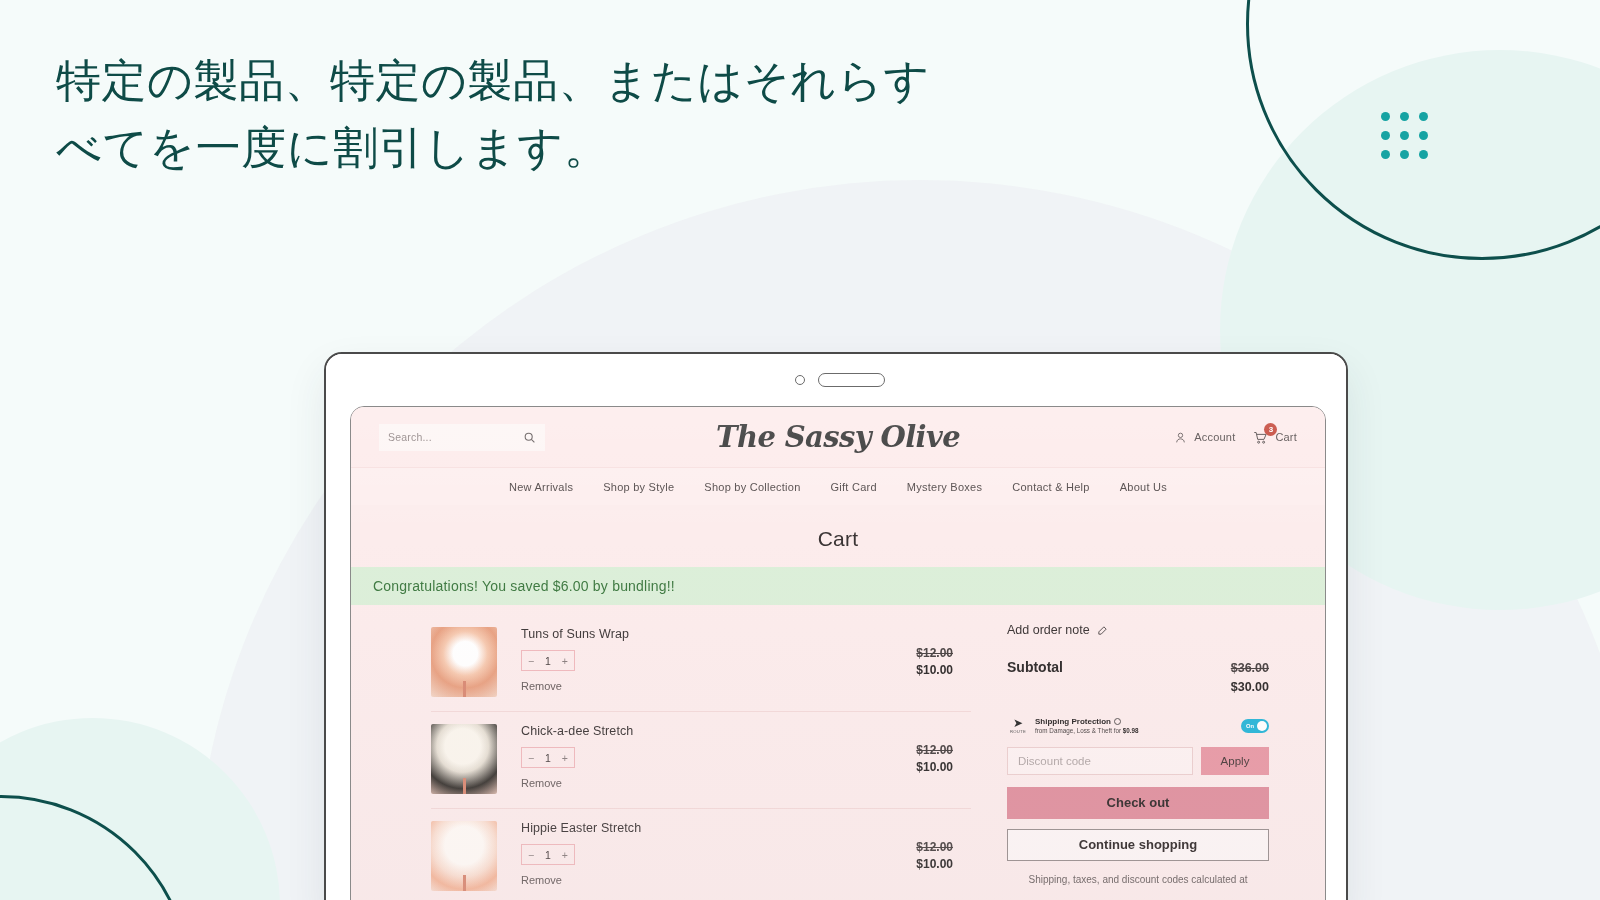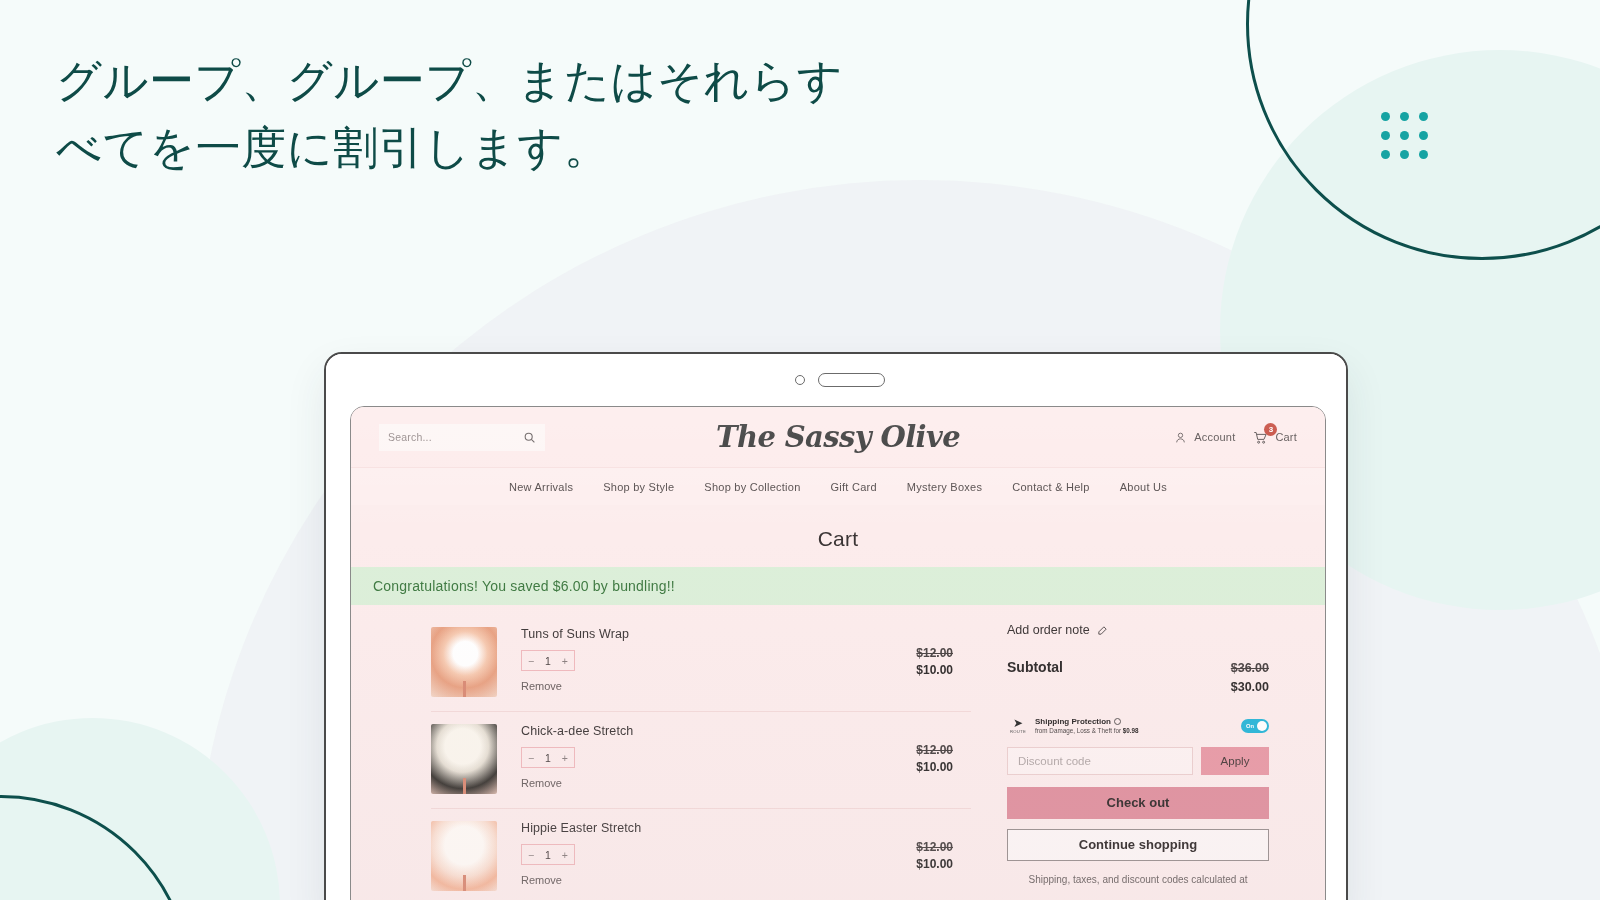--- a/index.html
+++ b/index.html
@@ -421,21 +421,21 @@
         <i></i>
         <i></i>
         <i></i>
         <i></i>
         <i></i>
         <i></i>
         <i></i>
     </div>
   </div>
 
-  <div class="headline">グループ、グループ、またはそれらす
+  <div class="headline">特定の製品、特定の製品、またはそれらす
 べてを一度に割引します。</div>
 
   <div class="laptop">
     <div class="bezel-top">
       <div class="cam-dot"></div>
       <div class="speaker"></div>
     </div>
 
     <div class="screen">
 

